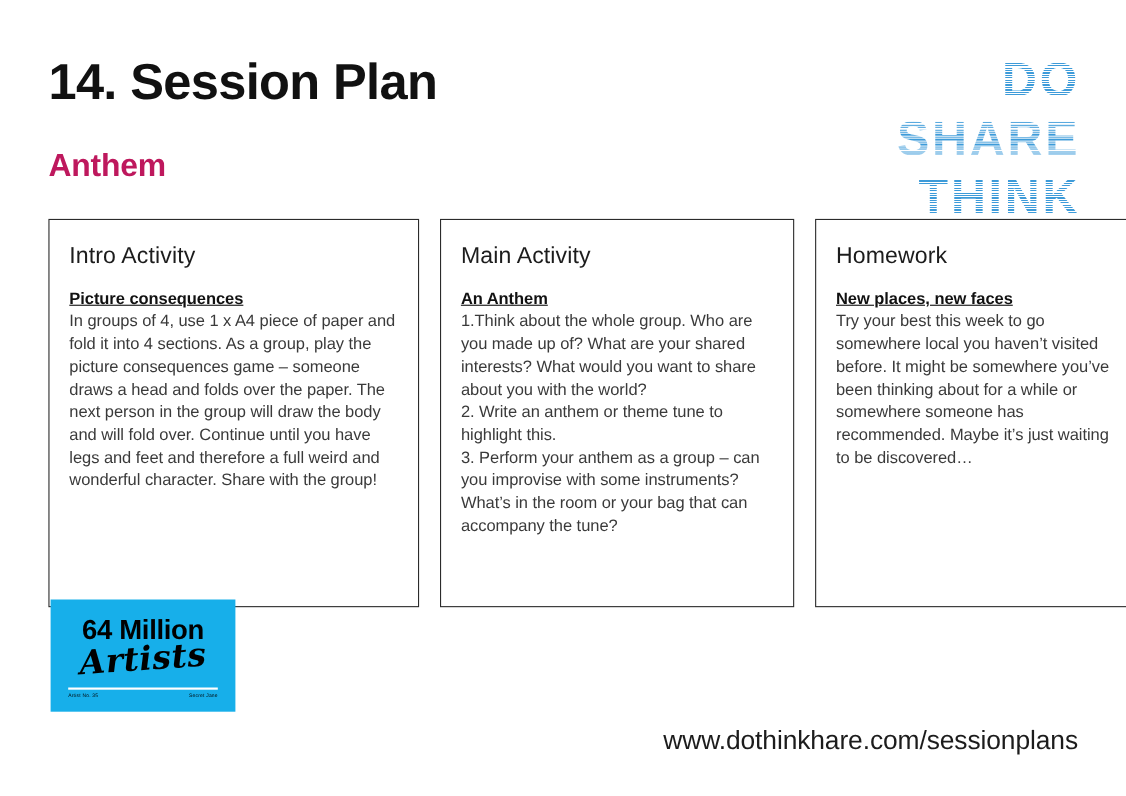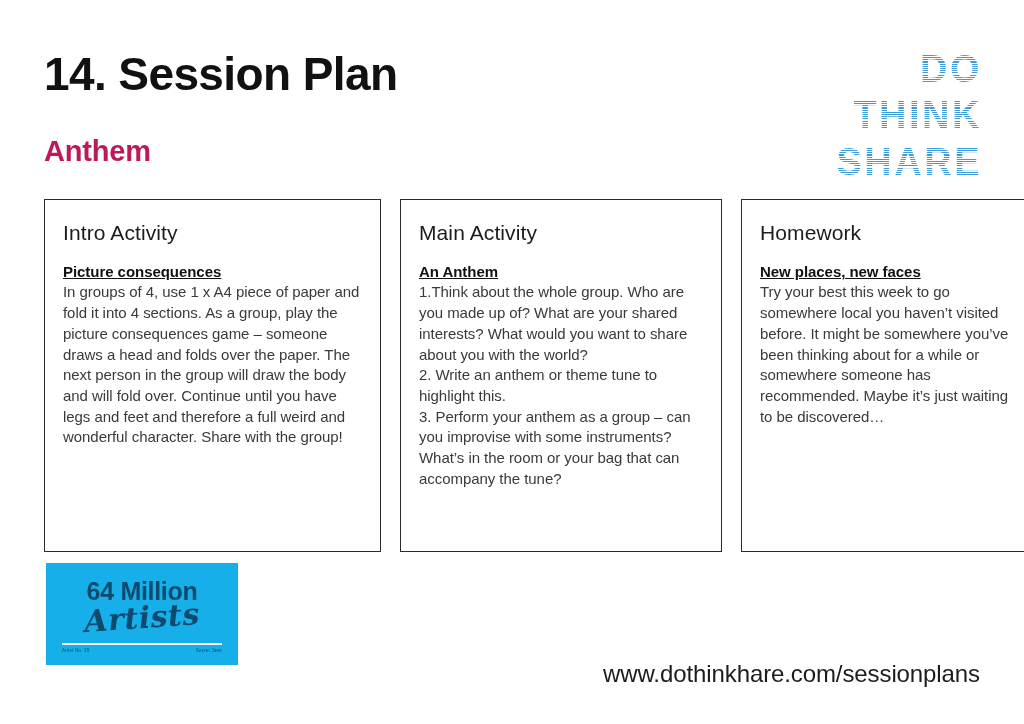--- a/index.html
+++ b/index.html
@@ -54,21 +54,21 @@
   
   .dts-logo {
     position: absolute;
     right: 42px;
     top: 46px;
     width: 172px;
     text-align: right;
   }
 
   .dts-line {
-    font-size: 38px;
+    font-size: 44px;
     font-weight: bold;
     letter-spacing: 2.5px;
     line-height: 1.22;
     color: #3d9bd9;
     white-space: nowrap;
     
     background-image: repeating-linear-gradient(
       to bottom,
       #3d9bd9 0px, #3d9bd9 1.1px,
       rgba(255,255,255,0.92) 1.1px, rgba(255,255,255,0.92) 2.2px
@@ -126,25 +126,25 @@
     color: #3a3a3a;
     line-height: 1.38;
     letter-spacing: -0.05px;
     white-space: pre-line;
   }
 
   
   .sixtyfour-logo {
     position: absolute;
     left: 46px;
-    top: 563px;
-    width: 192px;
+    top: 545px;
+    width: 168px;
     height: 102px;
     background: #17afea;
-    color: #0c4a6e;
+    color: #000000;
     overflow: hidden;
   }
 
   .sf-million {
     position: absolute;
     left: 0;
     right: 0;
     top: 16px;
     text-align: center;
     font-size: 25px;
@@ -205,22 +205,22 @@
 <body>
 
 <div class="slide">
 
   <div class="page-title">14. Session Plan</div>
 
   <div class="page-subtitle">Anthem</div>
 
   <div class="dts-logo">
     <div class="dts-line">DO</div>
+    <div class="dts-line">SHARE</div>
     <div class="dts-line">THINK</div>
-    <div class="dts-line">SHARE</div>
   </div>
 
   <div class="cards">
 
     <div class="card card-intro">
       <div class="card-title">Intro Activity</div>
       <div class="card-subtitle">Picture consequences</div>
       <div class="card-body">In groups of 4, use 1 x A4 piece of paper and fold it into 4 sections. As a group, play the picture consequences game – someone draws a head and folds over the paper. The next person in the group will draw the body and will fold over. Continue until you have legs and feet and therefore a full weird and wonderful character. Share with the group!</div>
     </div>
 

